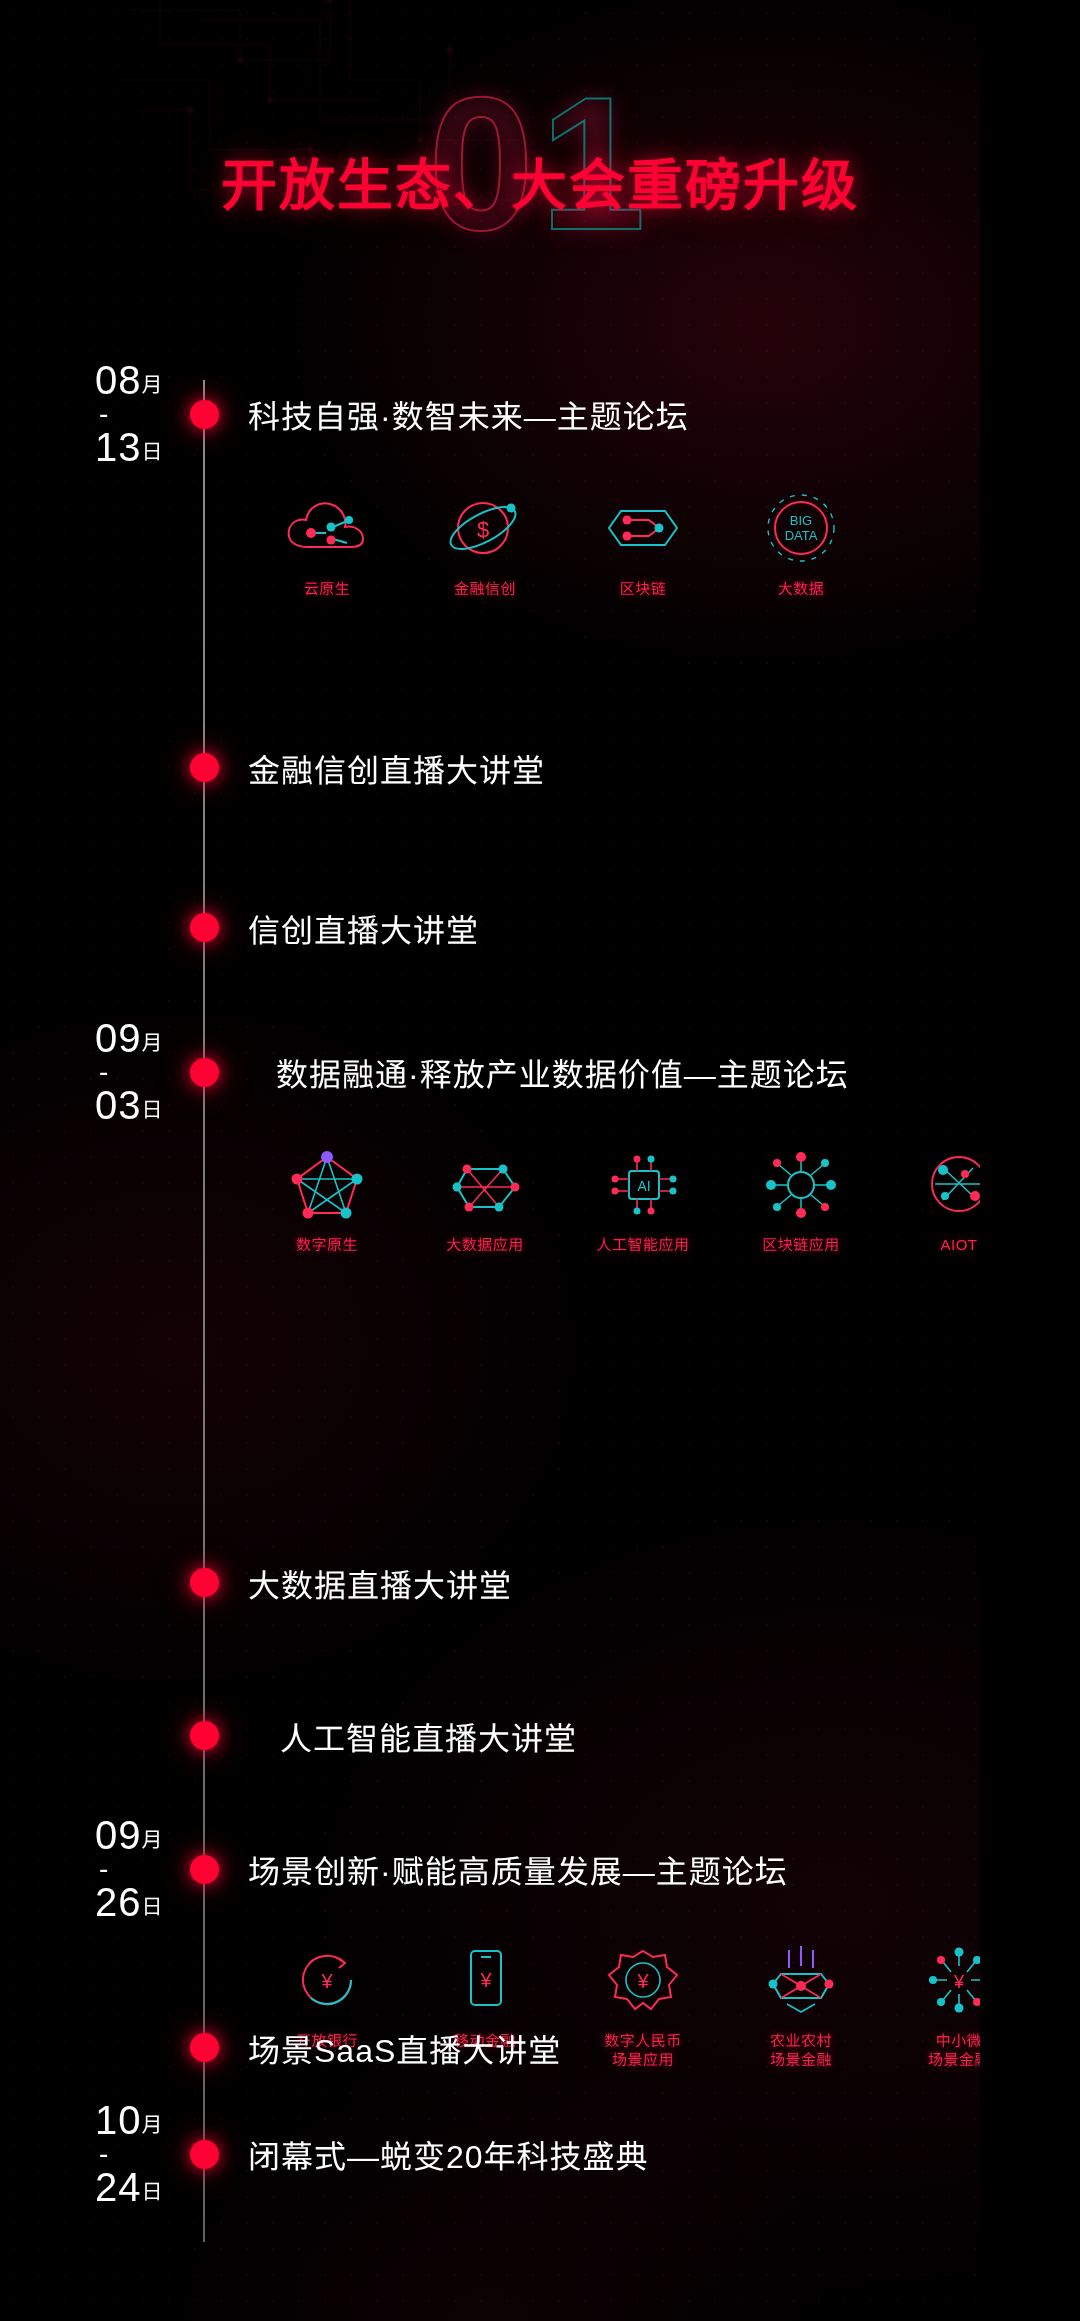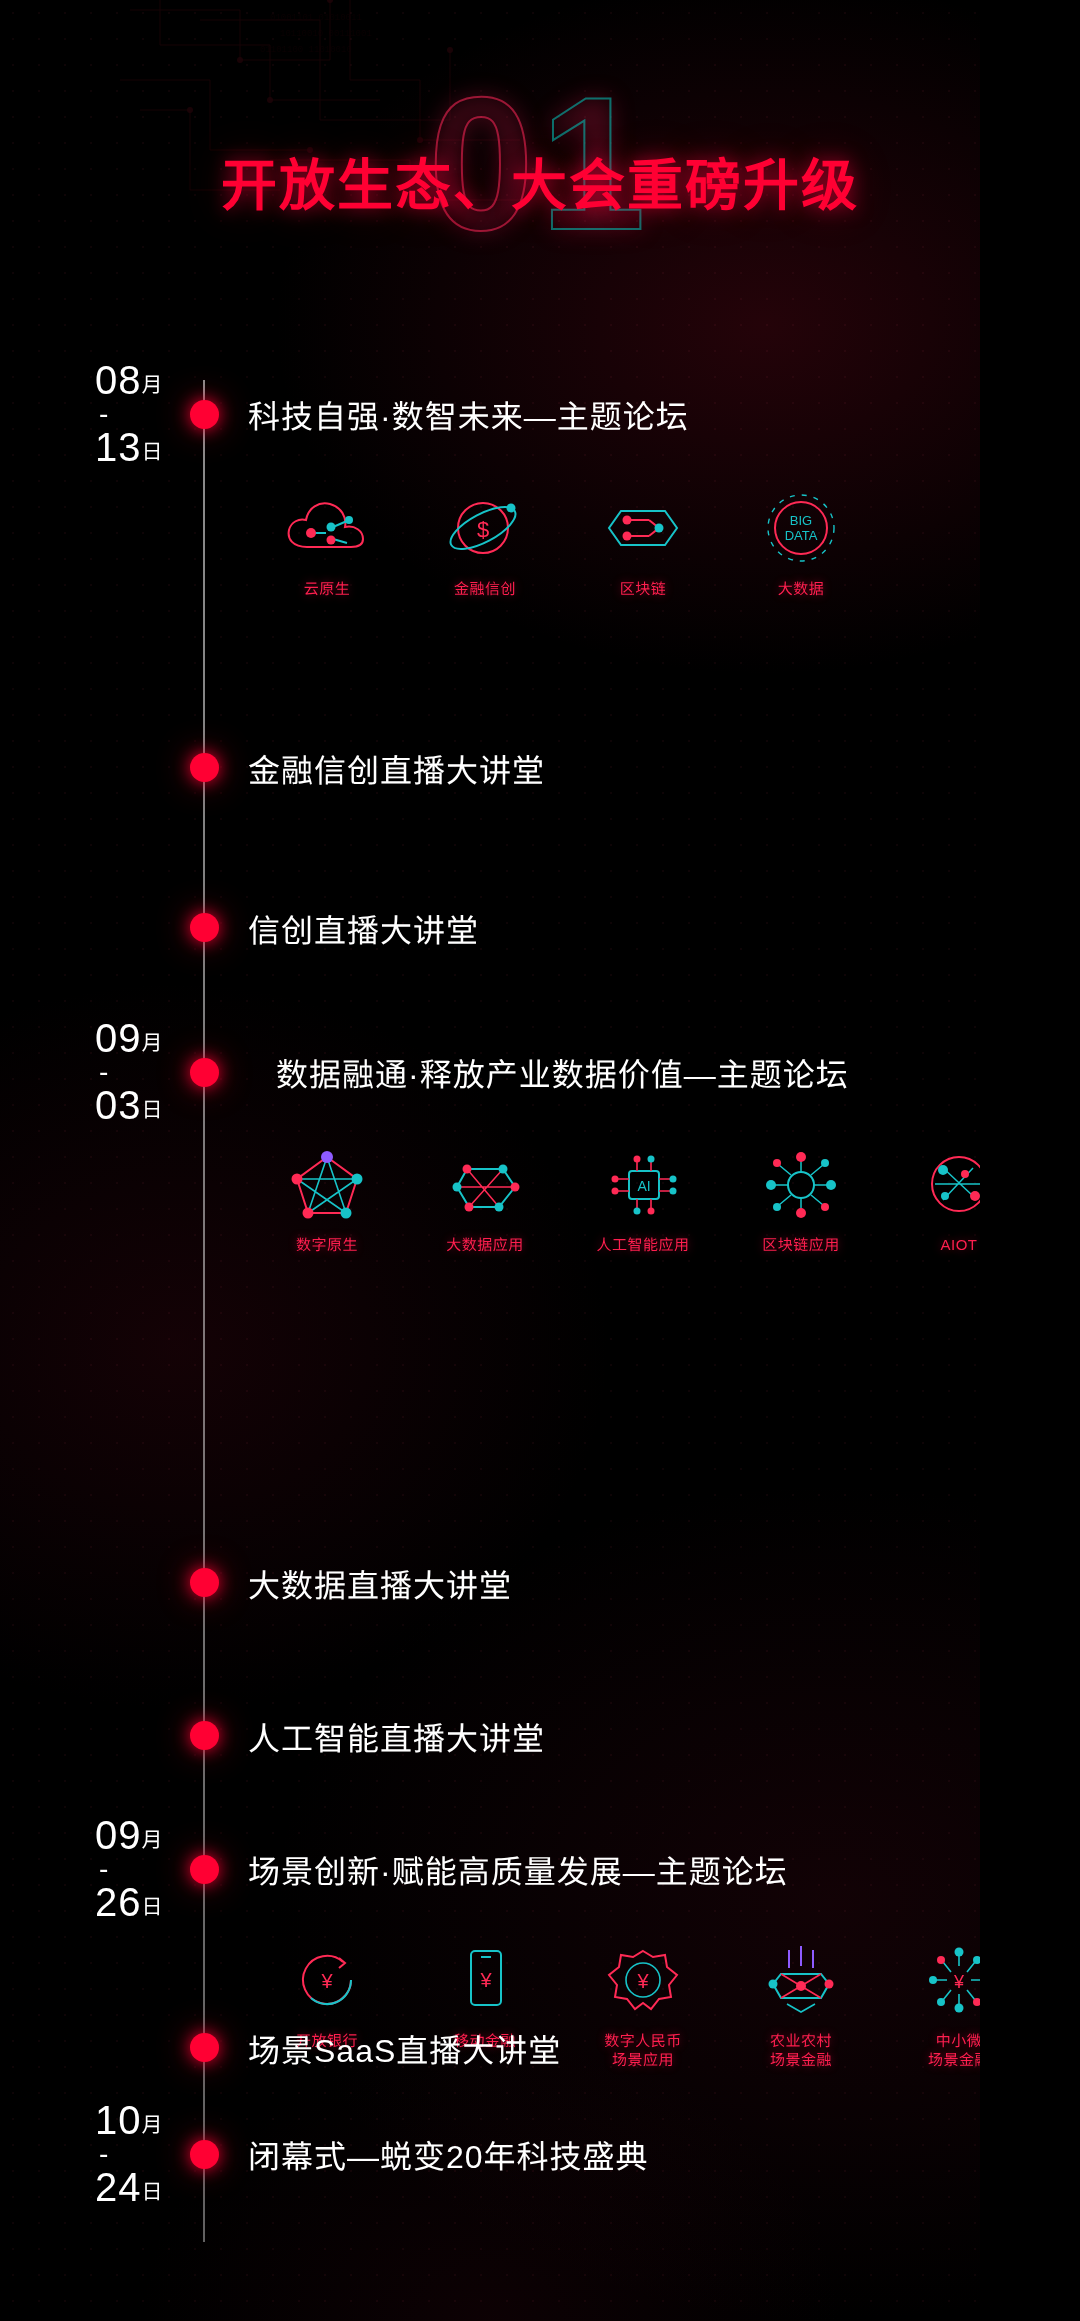--- a/index.html
+++ b/index.html
@@ -366,21 +366,21 @@
     </div>
   </div>
 
   <div class="row" style="top:1560px;">
     <div class="dot" style="top:8px;"></div>
     <div class="row-title" style="top:0;">大数据直播大讲堂</div>
   </div>
 
   <div class="row" style="top:1713px;">
     <div class="dot" style="top:8px;"></div>
-    <div class="row-title" style="top:0;">人工智能直播大讲堂</div>
+    <div class="row-title" style="top:0;margin-left:32px;">人工智能直播大讲堂</div>
   </div>
 
   <div class="row" style="top:1815px;">
     <div class="date" style="top:0;">
       <span class="line"><span>09</span><span class="unit">月</span></span>
       <span class="sep">-</span>
       <span class="line"><span>26</span><span class="unit">日</span></span>
     </div>
     <div class="dot" style="top:40px;"></div>
     <div class="row-title" style="top:31px;">场景创新·赋能高质量发展—主题论坛</div>

